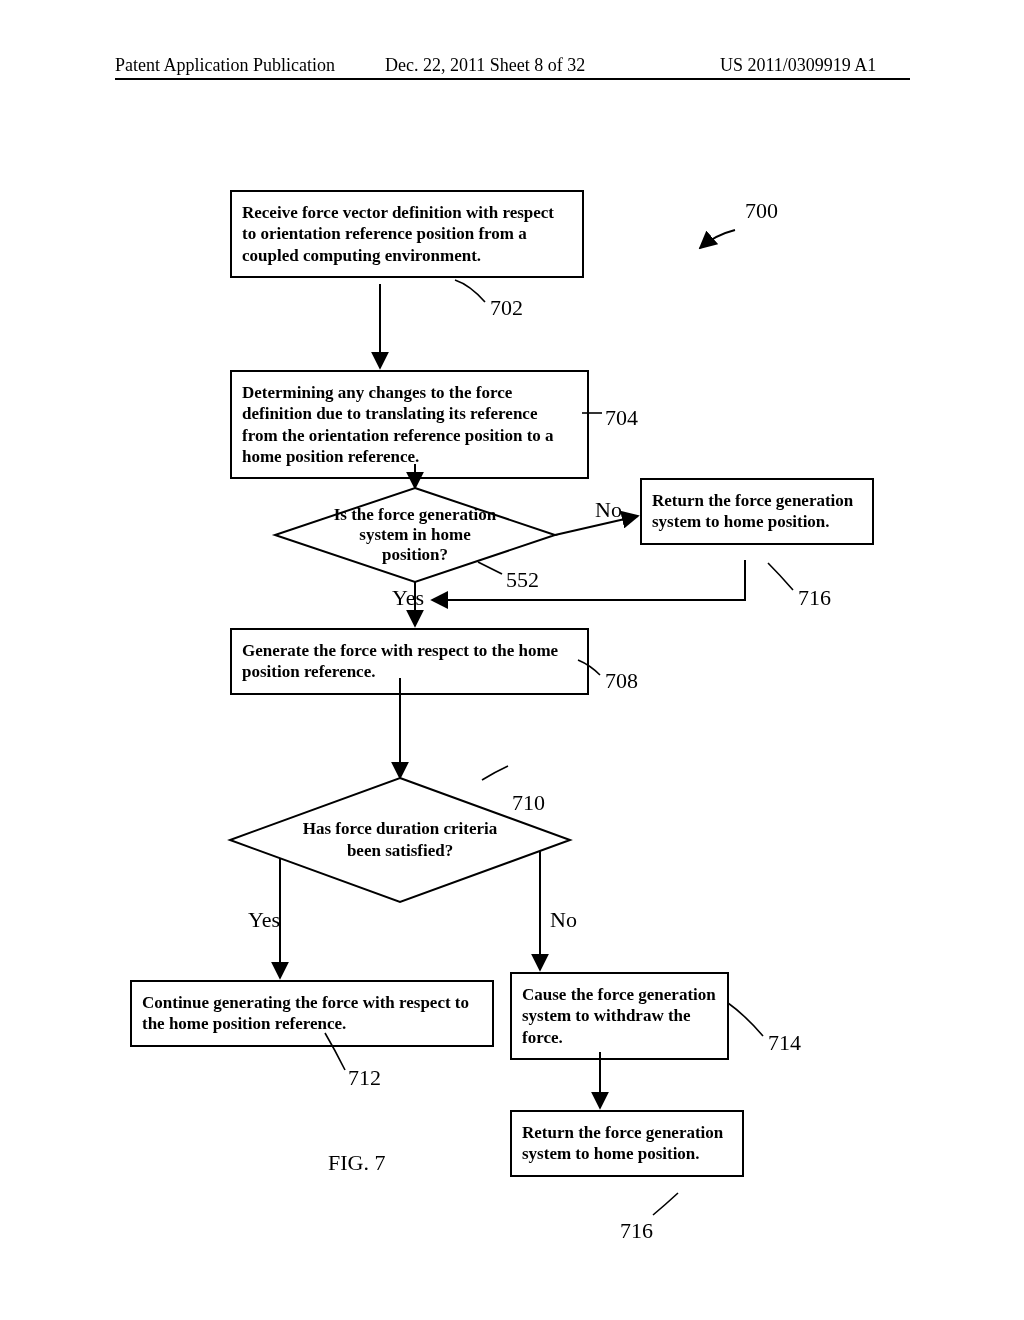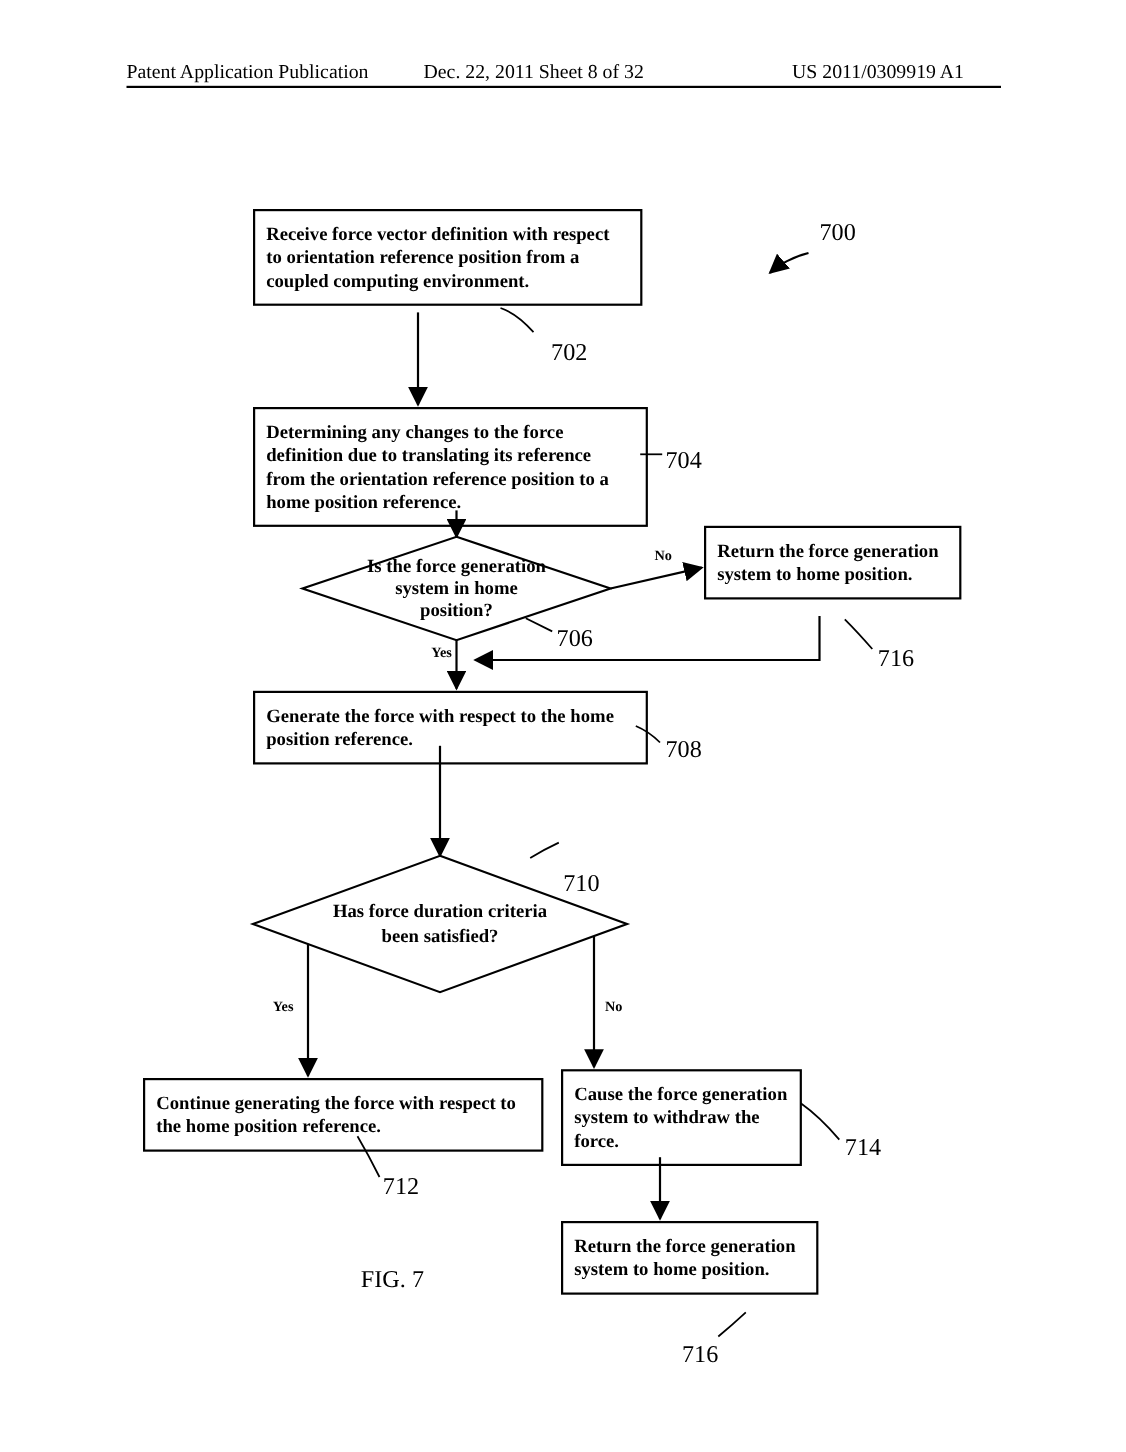--- a/index.html
+++ b/index.html
@@ -41,22 +41,22 @@
     font-weight: bold;
     line-height: 1.25;
   }
   .refnum {
     position: absolute;
     font-size: 22px;
     font-weight: normal;
   }
   .edge-label {
     position: absolute;
-    font-size: 13px;
-    font-weight: bold;
+    font-size: 22px;
+    font-weight: normal;
   }
   .fig-label {
     position: absolute;
     font-size: 22px;
     font-weight: normal;
   }
   svg.overlay {
     position: absolute;
     top: 0;
     left: 0;
@@ -75,28 +75,28 @@
 <body>
 
 <div class="page">
 
   <div class="header-text header-left">Patent Application Publication</div>
   <div class="header-text header-mid">Dec. 22, 2011 Sheet 8 of 32</div>
   <div class="header-text header-right">US 2011/0309919 A1</div>
   <div class="header-line"></div>
 
   <div class="box" style="left:230px; top:190px; width:330px;">Receive force vector definition with respect to orientation reference position from a coupled computing environment.</div>
-  <div class="refnum" style="left:490px; top:307px;margin-left:11px;">702</div>
+  <div class="refnum" style="left:490px; top:295px;">702</div>
 
   <div class="refnum" style="left:745px; top:198px;">700</div>
 
   <div class="box" style="left:230px; top:370px; width:335px;">Determining any changes to the force definition due to translating its reference from the orientation reference position to a home position reference.</div>
   <div class="refnum" style="left:605px; top:405px;">704</div>
 
-  <div class="refnum" style="left:506px; top:567px;">706</div>
+  <div class="refnum" style="left:506px; top:567px;">552</div>
 
   <div class="edge-label" style="left:595px; top:497px;">No</div>
   <div class="edge-label" style="left:392px; top:585px;">Yes</div>
 
   <div class="box" style="left:640px; top:478px; width:210px;">Return the force generation system to home position.</div>
   <div class="refnum" style="left:798px; top:585px;">716</div>
 
   <div class="box" style="left:230px; top:628px; width:335px;">Generate the force with respect to the home position reference.</div>
   <div class="refnum" style="left:605px; top:668px;">708</div>
 

